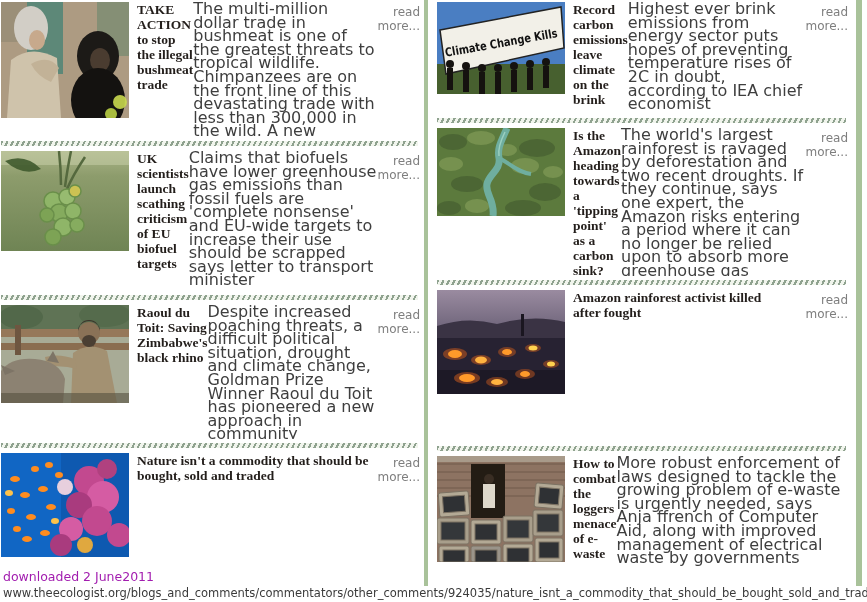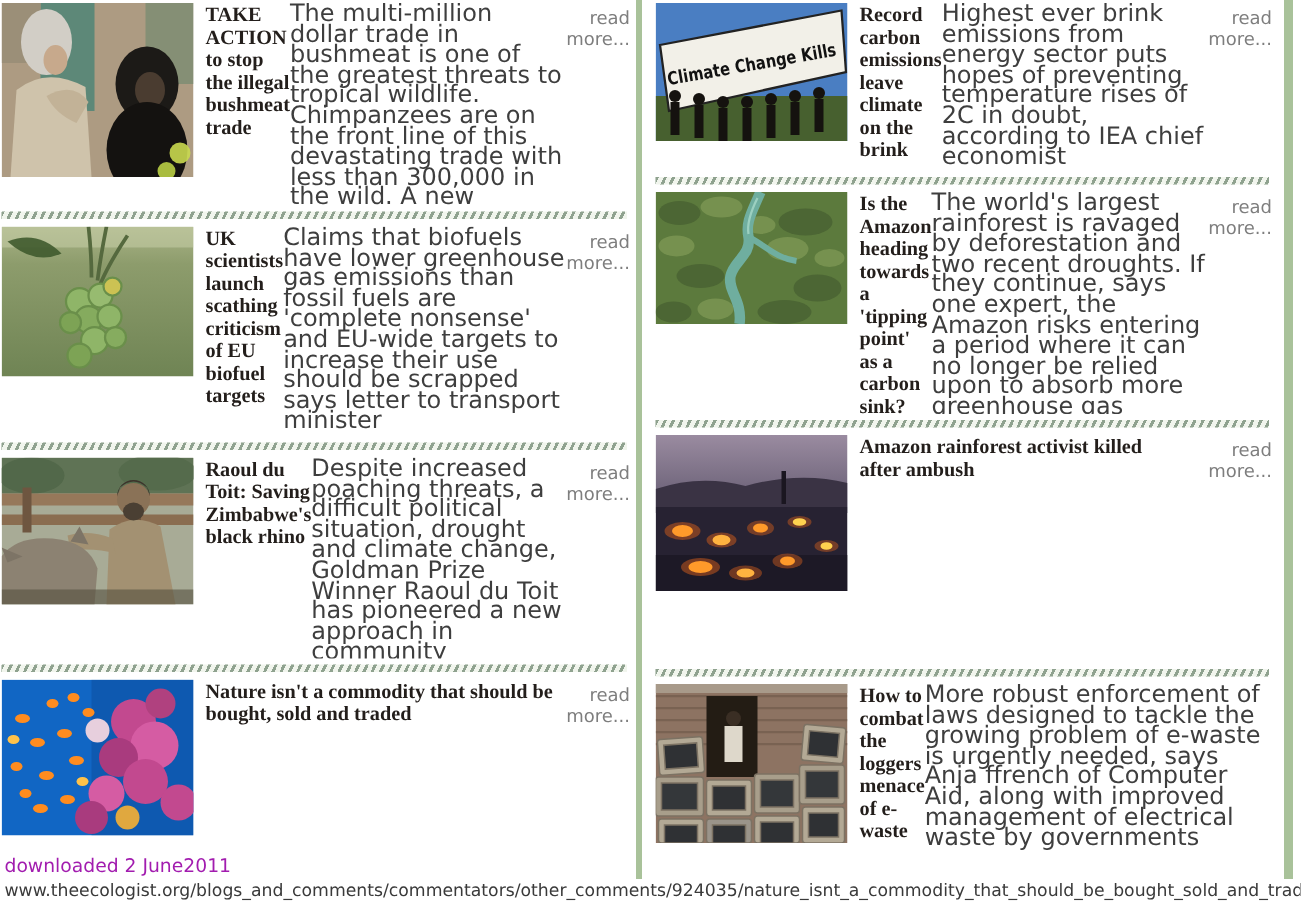--- a/index.html
+++ b/index.html
@@ -250,21 +250,21 @@
             <ellipse cx="30" cy="88" rx="8" ry="4" fill="#ff9a2a"></ellipse>
           <ellipse cx="60" cy="92" rx="11" ry="5" fill="#c2571e" opacity="0.5"></ellipse>
             <ellipse cx="60" cy="92" rx="6" ry="3" fill="#ffb340"></ellipse>
           <ellipse cx="88" cy="84" rx="10" ry="5" fill="#c2571e" opacity="0.5"></ellipse>
             <ellipse cx="88" cy="84" rx="5" ry="3" fill="#ff9a2a"></ellipse>
           <ellipse cx="114" cy="74" rx="8" ry="4" fill="#c2571e" opacity="0.5"></ellipse>
             <ellipse cx="114" cy="74" rx="4" ry="2.5" fill="#ffd24f"></ellipse>
         </g>
       </svg>
       <div class="atext">
-        <h3>Amazon rainforest activist killed after ambush</h3>
+        <h3>Amazon rainforest activist killed after fought</h3>
         <div class="rmore">read more...</div>
       </div>
     </div>
     <div class="hr"></div>
 
     <div class="article rh4">
       <svg width="128" height="106" viewBox="0 0 128 106" preserveAspectRatio="none">
         <rect width="128" height="106" fill="#8d7362"></rect>
         <g stroke="#6d5748" stroke-width="1.5" opacity="0.6">
           <path d="M0 8 H128 M0 16 H128 M0 24 H128 M0 32 H128 M0 40 H128"></path>

